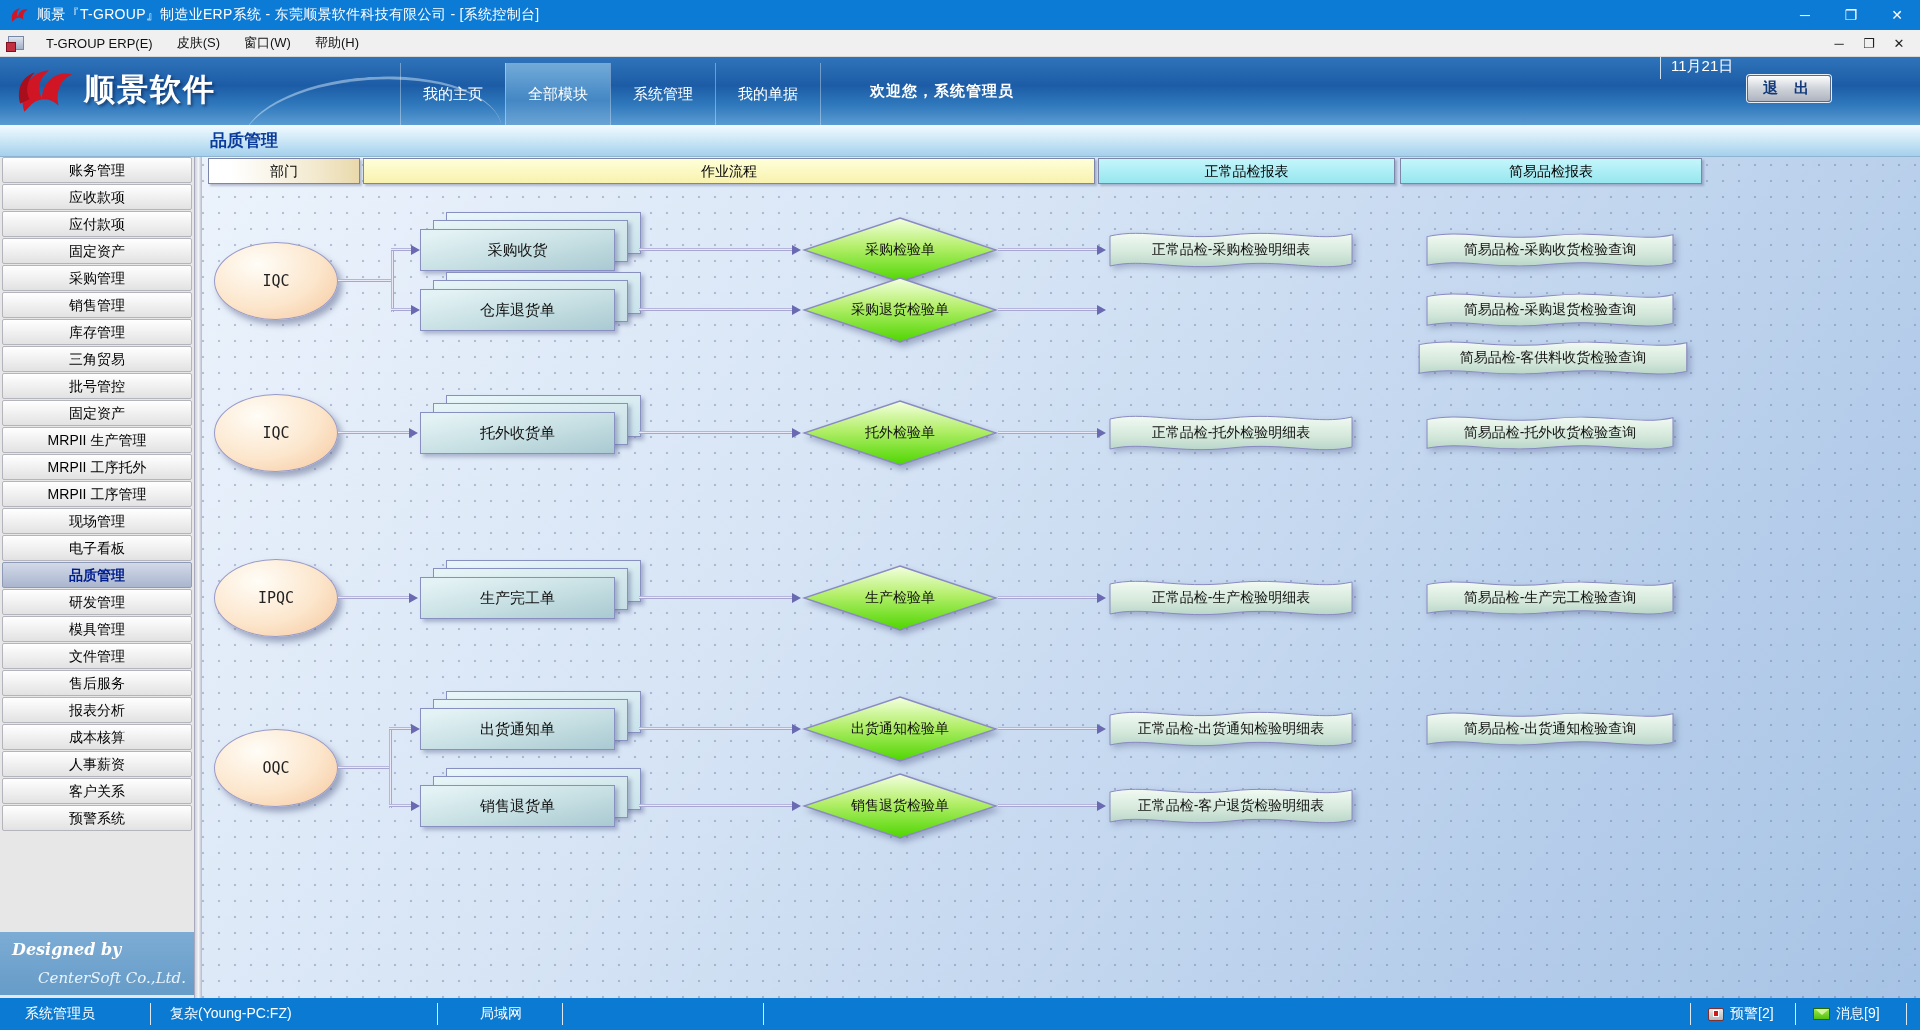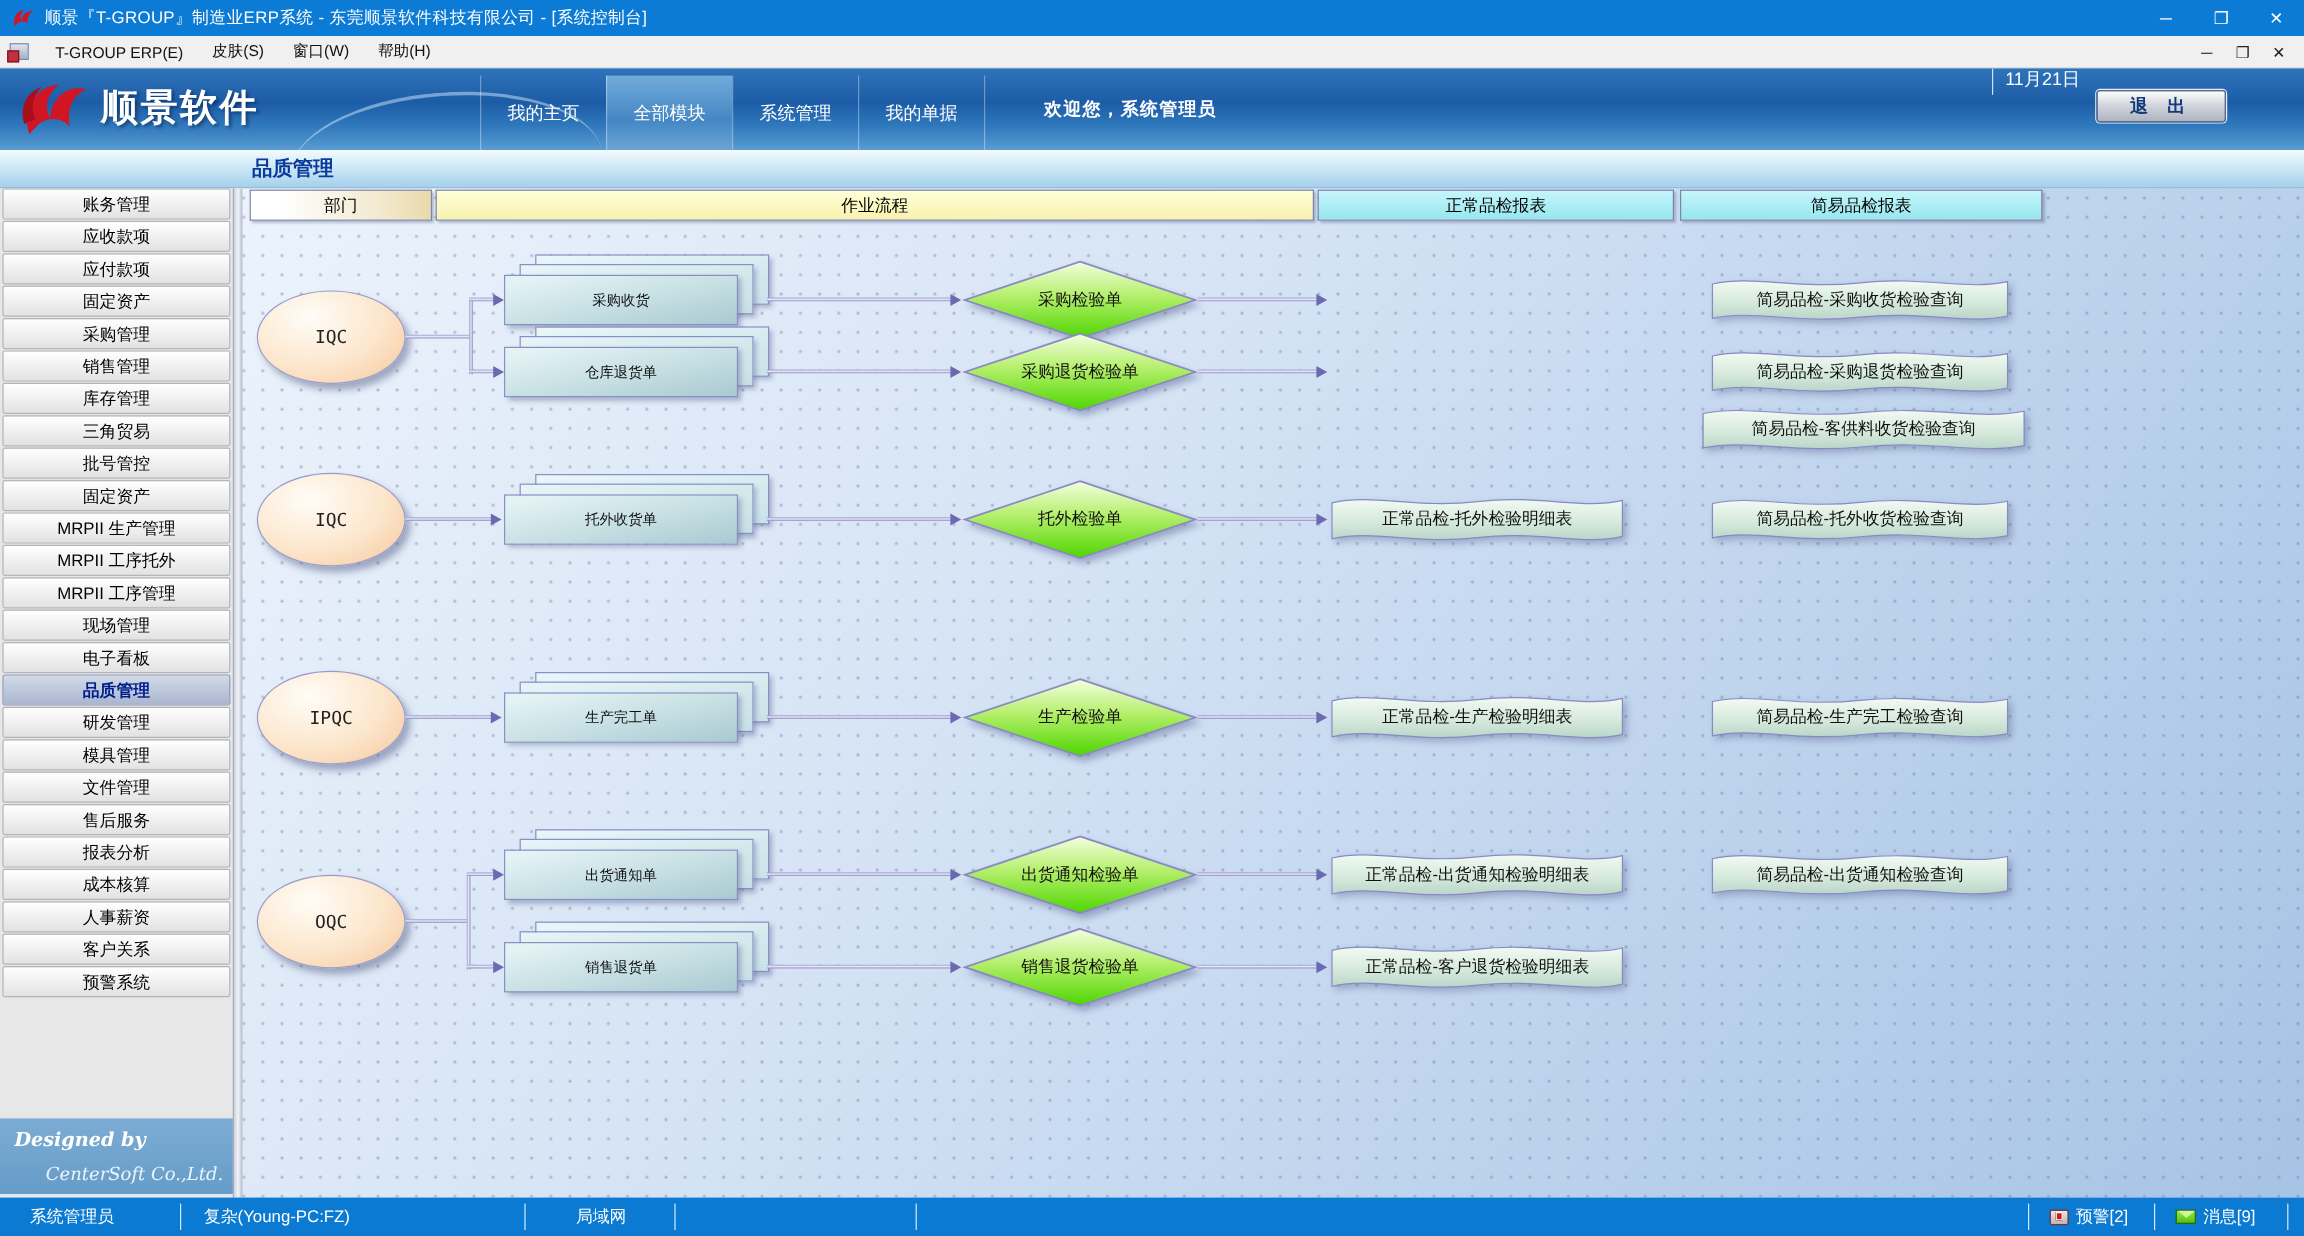--- a/index.html
+++ b/index.html
@@ -27,21 +27,21 @@
   .banner .swoosh { position:absolute; left:240px; top:20px; width:260px; height:60px; border-top:3px solid rgba(210,232,250,.5); border-radius:50% 50% 0 0/100% 100% 0 0; transform:rotate(-4deg); }
   .brandicon { position:absolute; left:14px; top:6px; width:62px; height:56px; }
   .brand { position:absolute; left:84px; top:12px; font-size:31px; font-weight:bold; color:#fff; letter-spacing:2px; text-shadow:2px 2px 3px rgba(0,20,60,.5); }
   .tabs { position:absolute; left:400px; top:6px; height:62px; display:flex; }
   .tab { height:62px; min-width:92px; padding:0 22px; display:flex; align-items:center; justify-content:center; color:#fff; font-size:15px; border-left:1px solid rgba(255,255,255,.35); }
   .tab:last-child { border-right:1px solid rgba(255,255,255,.35); }
   .tab.active { background:linear-gradient(180deg,#73abd9,#4387c4 60%,#6ba4d4); }
   .welcome { position:absolute; left:870px; top:0; height:68px; display:flex; align-items:center; color:#fff; font-size:15px; font-weight:bold; letter-spacing:1px; }
   .dategrp { position:absolute; left:1660px; top:0; height:68px; display:flex; align-items:flex-start; color:#fff; font-size:15px; }
   .dategrp .bar { width:1px; height:22px; background:#cfe2f2; margin-right:10px; }
-  .exitbtn { position:absolute; left:1747px; top:18px; width:108px; height:27px; background:linear-gradient(180deg,#fdfdfd,#cfd3da 50%,#aeb4c0); border:1px solid #5a6a86; border-radius:3px; box-shadow:0 0 0 1px #e8eef6; color:#123a7a; font-size:15px; font-weight:bold; display:flex; align-items:center; justify-content:center; letter-spacing:6px; }
+  .exitbtn { position:absolute; left:1747px; top:18px; width:84px; height:27px; background:linear-gradient(180deg,#fdfdfd,#cfd3da 50%,#aeb4c0); border:1px solid #5a6a86; border-radius:3px; box-shadow:0 0 0 1px #e8eef6; color:#123a7a; font-size:15px; font-weight:bold; display:flex; align-items:center; justify-content:center; letter-spacing:6px; }
 
   
   .subheader { position:absolute; left:0; top:125px; width:1920px; height:32px; background:linear-gradient(180deg,#f3fbff 0%,#cfe9f7 45%,#a5d0ec 100%); border-bottom:1px solid #8fb4cf; }
   .subheader .t { position:absolute; left:210px; top:0; line-height:31px; font-size:17px; font-weight:bold; color:#0a3a9a; }
 
   
   .sidebar { position:absolute; left:0; top:157px; width:195px; height:841px; background:#e7e7e7; border-right:1px solid #a8a8bc; }
   .sitem { position:relative; margin:0 2px 1px 2px; height:26px; line-height:24px; text-align:center; font-size:14px; color:#000;
     background:linear-gradient(180deg,#ffffff,#efefef 55%,#e2e2e2); border:1px solid #b4b4bc; border-radius:2px; }
   .sitem.active { background:linear-gradient(180deg,#d2dae8,#aab6ce); color:#001e8e; font-weight:bold; border-color:#8f9ab8; }
@@ -64,21 +64,21 @@
 
   .ell { position:absolute; left:19px; width:124px; height:78px; border-radius:50%; border:1px solid #9a9ac8;
     background:radial-gradient(ellipse at 35% 28%, #fffdf7 0%, #fce6cc 55%, #f5c69b 100%);
     box-shadow:4px 5px 6px rgba(85,95,135,.5); display:flex; align-items:center; justify-content:center;
     font-family:"DejaVu Sans Mono",monospace; font-size:15px; color:#222; }
 
   .pstack { position:absolute; width:195px; height:42px; }
   .pbox { position:absolute; width:195px; height:42px; border:1px solid #8890c2; box-shadow:3px 3px 4px rgba(85,95,140,.4); }
   .pb2 { left:26px; top:-17px; background:linear-gradient(168deg,#e9f7fa,#c9e2ea); }
   .pb1 { left:13px; top:-9px;  background:linear-gradient(168deg,#e7f5f7,#c6dfe5); }
-  .pb0 { left:0; top:0; background:linear-gradient(168deg,#e3f2f4 10%,#c3dde1 60%,#a9c9d1); display:flex; align-items:center; justify-content:center; font-size:12px; color:#111; }
+  .pb0 { left:0; top:0; background:linear-gradient(168deg,#e3f2f4 10%,#c3dde1 60%,#a9c9d1); display:flex; align-items:center; justify-content:center; font-size:15px; color:#111; }
 
   .dia { position:absolute; width:196px; height:66px; filter:drop-shadow(3px 4px 3px rgba(85,95,140,.45)); }
   .dia svg { position:absolute; inset:0; width:100%; height:100%; }
   .dia .lbl { position:absolute; inset:0; display:flex; align-items:center; justify-content:center; font-size:14px; color:#111; }
 
   .rep { position:absolute; width:246px; height:44px; filter:drop-shadow(3px 3px 3px rgba(85,95,140,.4)); }
   .rep.simple { width:250px; height:42px; }
   .rep.wide { width:272px; }
   .rep svg { position:absolute; inset:0; width:100%; height:100%; }
   .rep .lbl { position:absolute; inset:0; display:flex; align-items:center; justify-content:center; font-size:14px; color:#111; }
@@ -273,20 +273,26 @@
         </svg>
       <span class="lbl">出货通知检验单</span>
     </div>
     <div class="dia" style="left:607px;top:616px">
       <svg viewBox="0 0 196 66" preserveAspectRatio="none">
           <polygon points="98,1 194,33 98,65 2,33" fill="url(#diaGrad)" stroke="#8a8ac2" stroke-width="1.5"></polygon>
         </svg>
       <span class="lbl">销售退货检验单</span>
     </div>
 
+    <div class="rep" style="left:913px;top:71px">
+      <svg viewBox="0 0 246 44" preserveAspectRatio="none">
+          <use href="#repPath" fill="url(#repGrad)" stroke="#8a8ac2"></use>
+        </svg>
+      <span class="lbl">正常品检-采购检验明细表</span>
+    </div>
     <div class="rep" style="left:913px;top:254px">
       <svg viewBox="0 0 246 44" preserveAspectRatio="none">
           <use href="#repPath" fill="url(#repGrad)" stroke="#8a8ac2"></use>
         </svg>
       <span class="lbl">正常品检-托外检验明细表</span>
     </div>
     <div class="rep" style="left:913px;top:419px">
       <svg viewBox="0 0 246 44" preserveAspectRatio="none">
           <use href="#repPath" fill="url(#repGrad)" stroke="#8a8ac2"></use>
         </svg>

